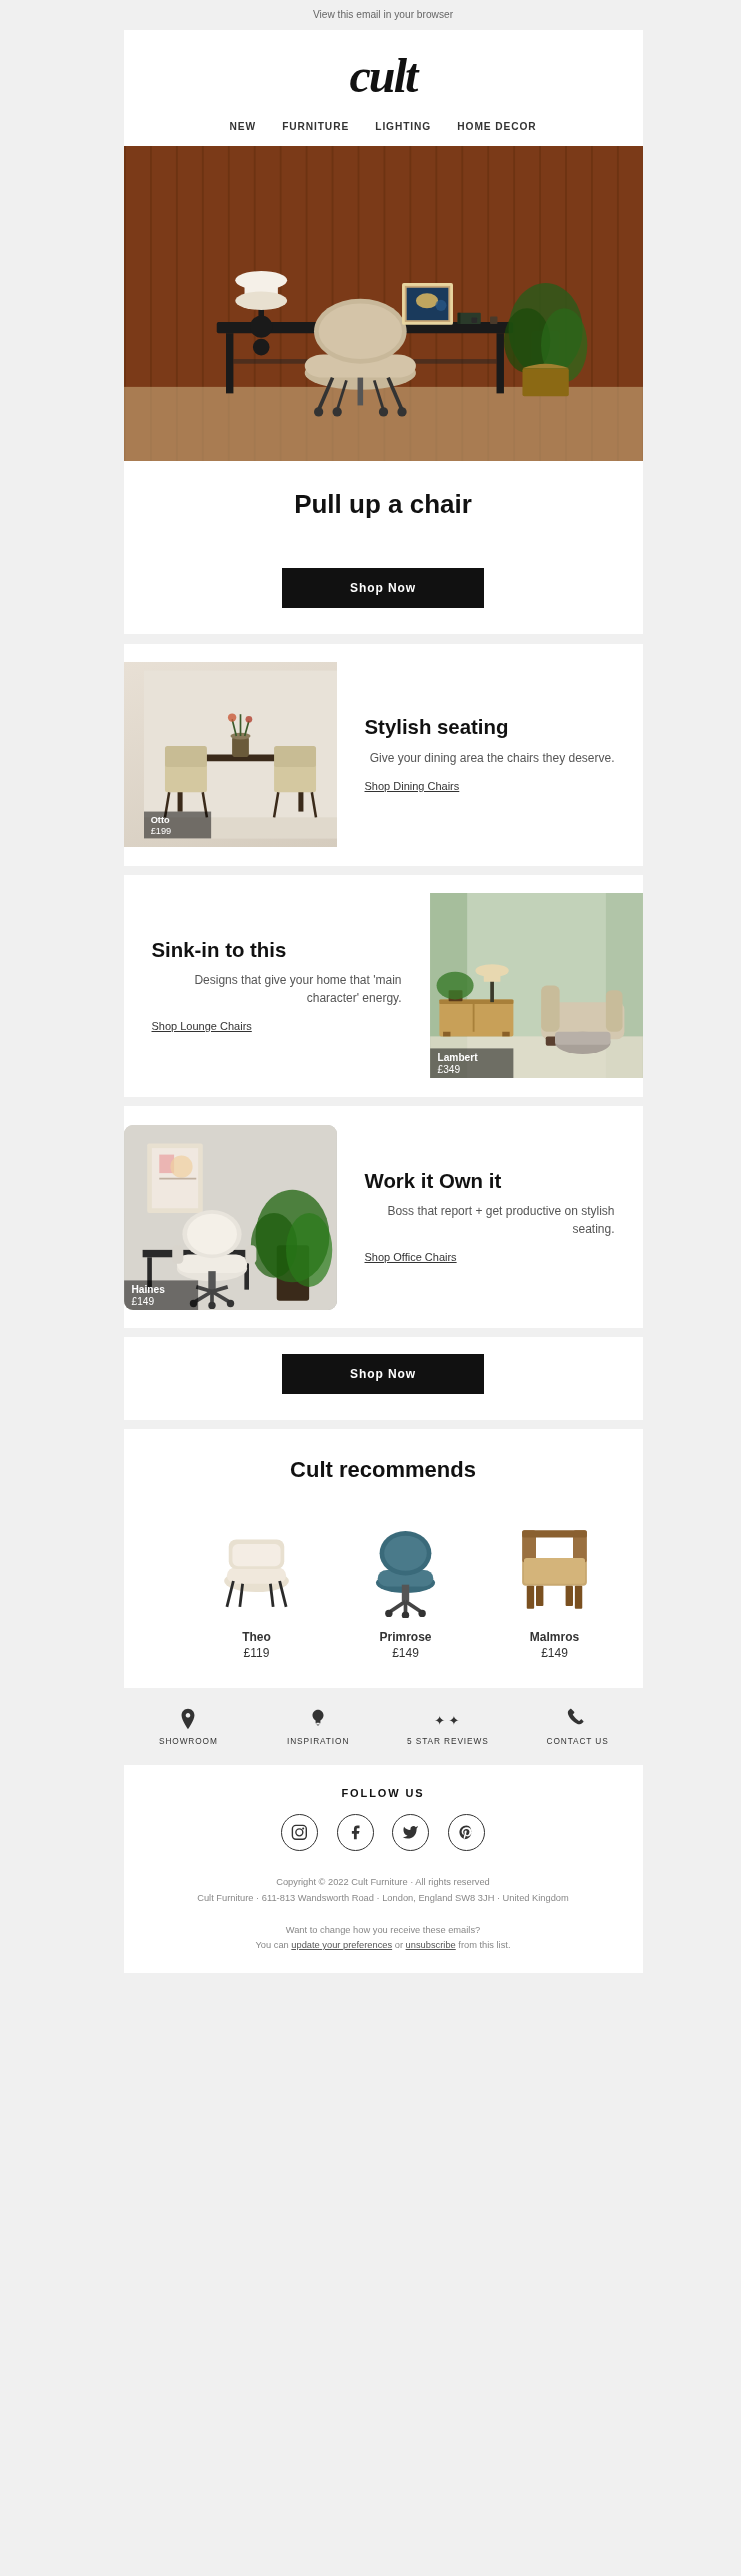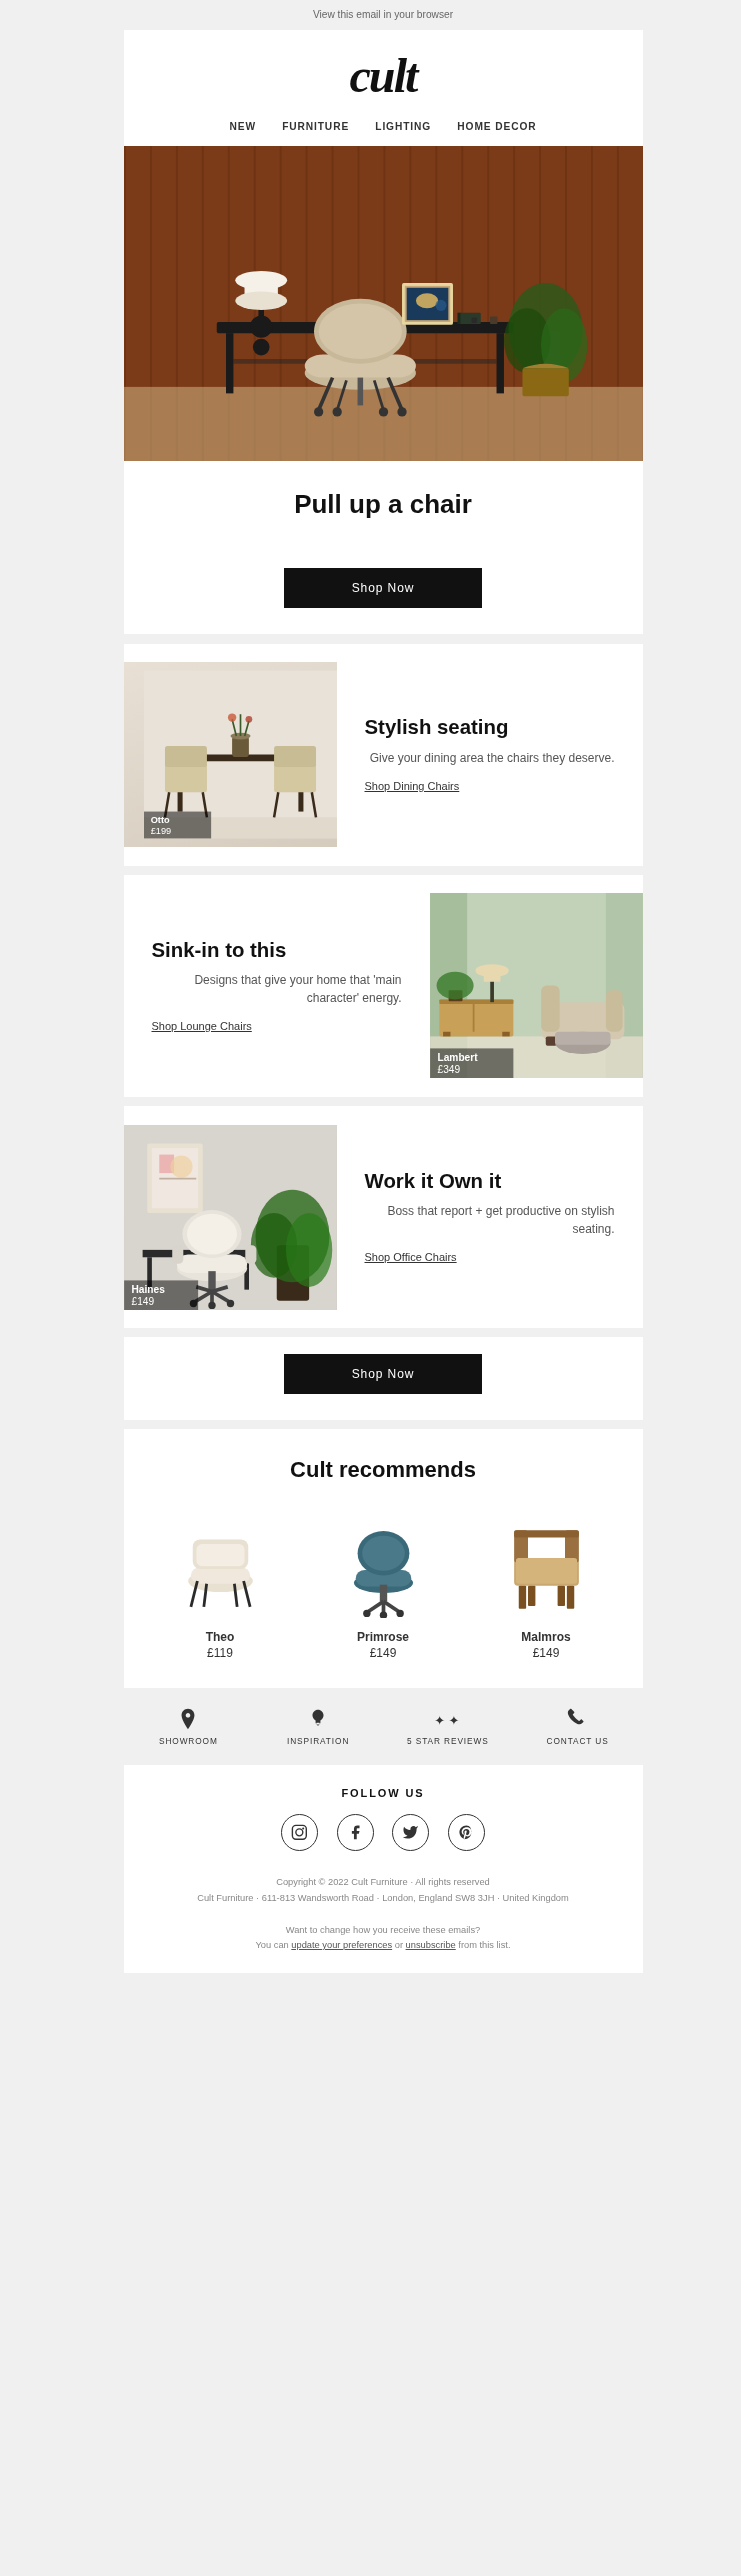--- a/index.html
+++ b/index.html
@@ -83,21 +83,21 @@
       padding: 16.7px 0 26px;
       background: #fff;
     }
     .shop-btn {
       display: inline-block;
       background: #111;
       color: #fff;
       text-decoration: none;
       padding: 13px 68px;
       font-size: 12px;
-      font-weight: 400;
+      font-weight: 700;
       letter-spacing: 0.9px;
       cursor: pointer;
       border: none;
     }
     .divider-gray {
       height: 9.3px;
       background: #f0f0f0;
     }
     
     .feature-row {
@@ -152,37 +152,38 @@
       display: flex;
       align-items: flex-end;
       justify-content: center;
     }
     
     .img-office {
       background: linear-gradient(160deg, #d0cfc8 0%, #b8b8b0 100%);
       display: flex;
       align-items: flex-end;
       justify-content: center;
+      border-radius: 9px;
     }
     
     .recommends-section {
       background: #fff;
       padding: 28px 18.5px;
       text-align: center;
     }
     .recommends-section h2 {
       font-size: 22px;
       font-weight: 800;
       margin-bottom: 18.5px;
       color: #111;
     }
     .product-grid {
       display: flex;
-      justify-content: center;
-      gap: 24px;
+      justify-content: flex-end;
+      gap: 10px;
     }
     .product-card {
       width: 139px;
       text-align: center;
     }
     .product-card-img {
       width: 130px;
       height: 121px;
       margin: 0 auto 7.4px;
       display: flex;

